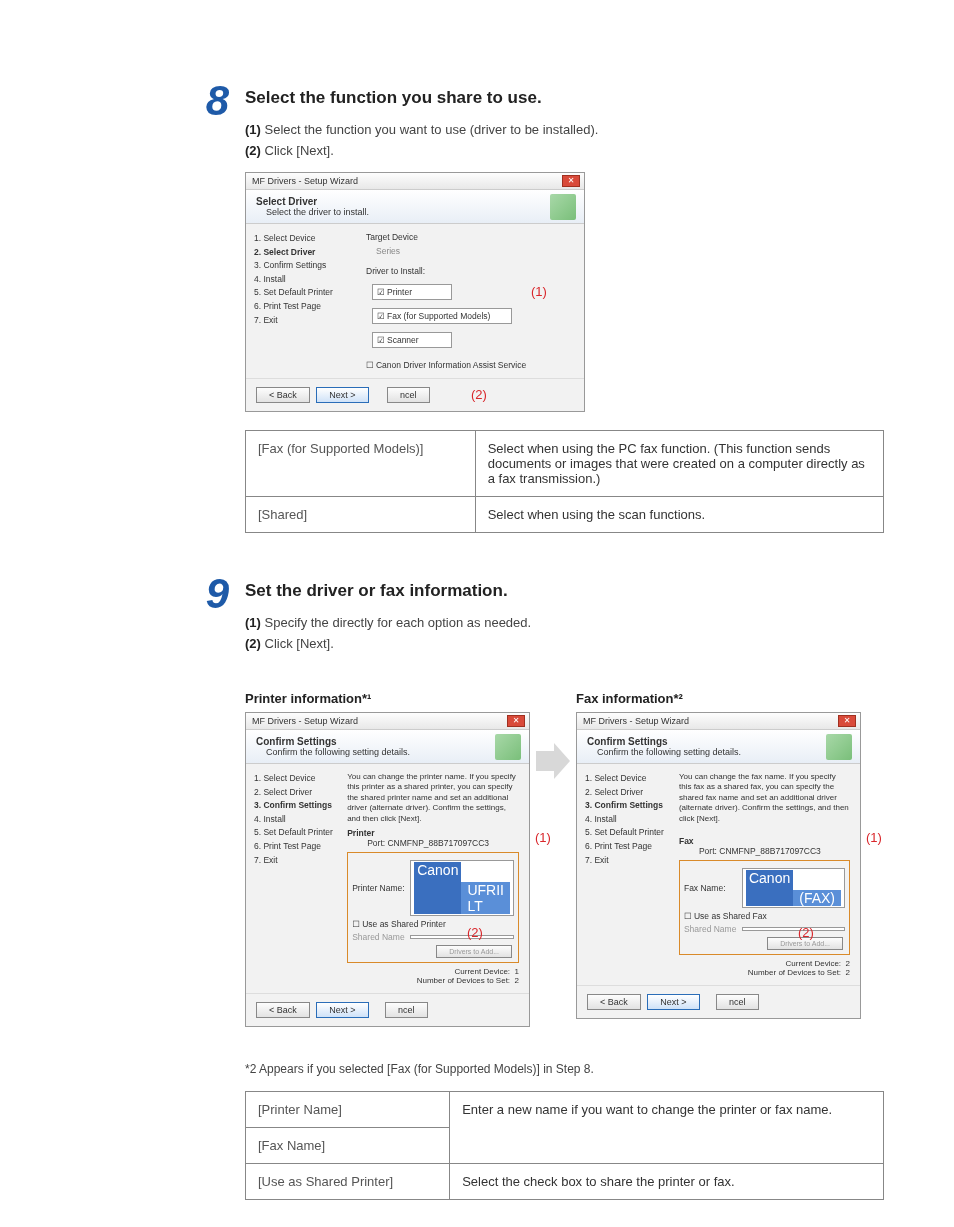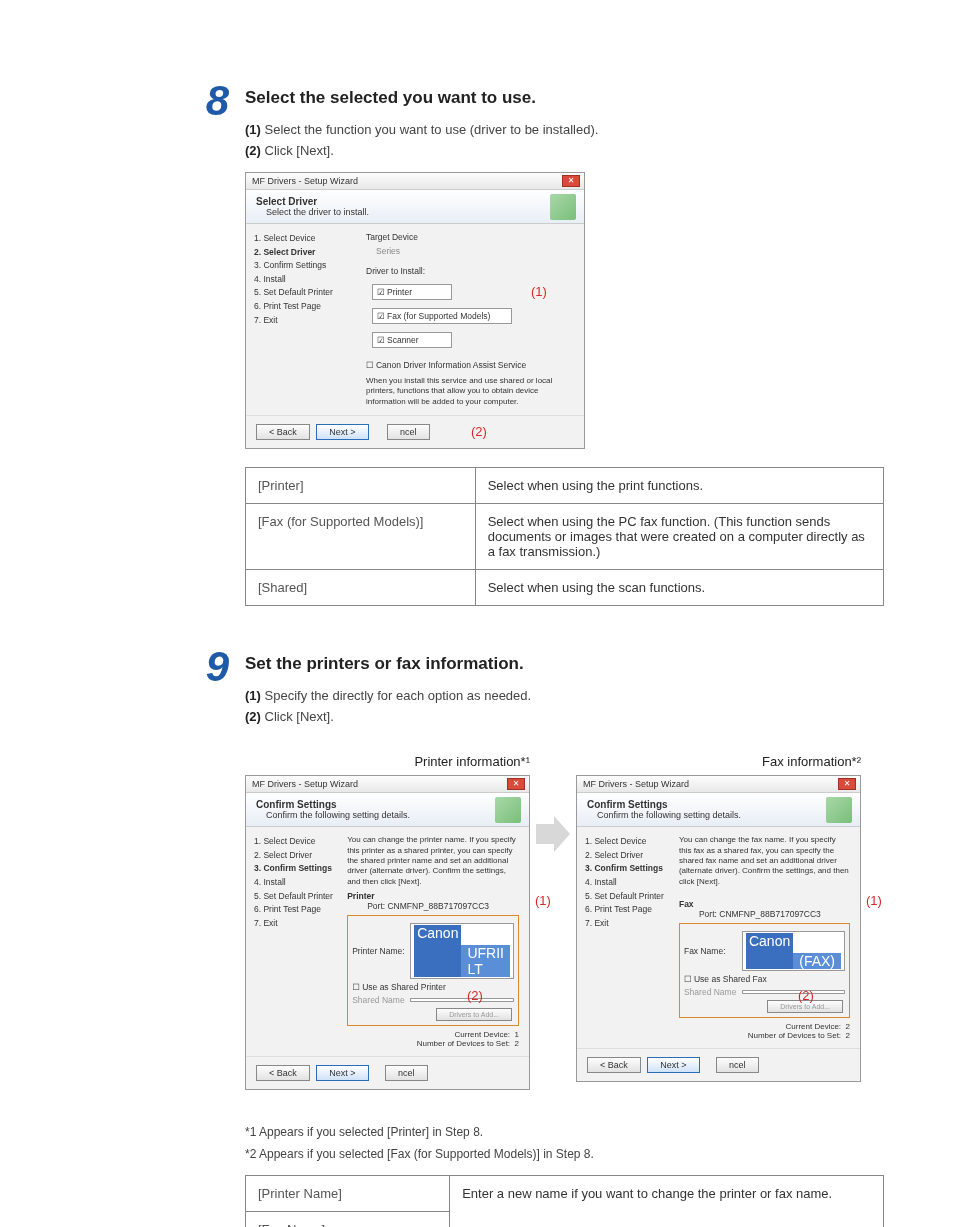--- a/index.html
+++ b/index.html
@@ -83,21 +83,21 @@
 
   table.info {
     width: 100%; border-collapse: collapse; font-size: 13px;
   }
   table.info td {
     border: 1px solid #878787; padding: 10px 12px; vertical-align: top; color:#333;
   }
   table.info td:first-child { width: 36%; color:#555; white-space:nowrap;}
   table.info.narrow td:first-child { width: 32%; }
 
-  .sub-heading { font-weight: normal; font-size: 13px; margin: 20px 0 6px 0; color:#222;text-align:right;}
+  .sub-heading { font-weight: bold; font-size: 13px; margin: 30px 0 6px 0; color:#222;}
   .two-col { display:flex; gap: 0; align-items:flex-start;}
   .two-col > div { position: relative; }
   .two-col .dialog { width: 285px; }
   .arrow-svg { margin: 80px 6px 0 6px; }
 
   .field-row { display:flex; align-items:center; margin: 3px 0; font-size:8.5px;}
   .field-row .flabel { width:58px;}
   .field-row .fval {
     flex:1; border:1px solid #999; background:#fff; padding:1px 3px; font-size:14px;
     display:flex; justify-content:space-between;
@@ -109,21 +109,21 @@
   .notes { font-size: 12px; color:#444; margin: 14px 0 10px 0; line-height: 1.8;}
 </style>
 </head>
 <body>
 
 <div class="content">
 
   <div class="step-block">
     <div class="step-num">8</div>
     <div class="step-body">
-      <div class="step-title">Select the selected you want to use.</div>
+      <div class="step-title">Select the function you share to use.</div>
       <div class="sub"><b>(1)</b><span> Select the function you want to use (driver to be installed).</span></div>
       <div class="sub" style="margin-bottom:14px;"><b>(2)</b><span> Click [Next].</span></div>
 
       <div style="position:relative;">
         <div class="dialog">
           <div class="dlg-title">
             <span>MF Drivers - Setup Wizard</span>
             <span class="dlg-close">✕</span>
           </div>
           <div class="dlg-header">
@@ -145,55 +145,50 @@
               <div class="lbl">Target Device</div>
               <div style="margin-left:10px; color:#888;">Series</div>
               <div class="lbl" style="margin-top:10px;">Driver to Install:</div>
               <div style="position:relative;">
                 <div class="chk">☑ Printer</div><br>
                 <div class="chk chk-wide">☑ Fax (for Supported Models)</div><br>
                 <div class="chk">☑ Scanner</div>
                 <span class="annot" style="left:165px; top:4px;">(1)</span>
               </div>
               <div style="margin-top:8px;">☐ Canon Driver Information Assist Service</div>
-              <div class="smalltxt">When you install this service and use shared or local printers, functions that allow you to obtain device information will be added to your computer.</div>
             </div>
           </div>
           <div class="dlg-buttons">
             <span class="btn">&lt; Back</span>
             <span class="btn next">Next &gt;</span>
             <span class="annot" style="left:225px; top:8px;">(2)</span>
             <span class="btn" style="margin-left:14px;">ncel</span>
           </div>
         </div>
       </div>
 
       <table class="info">
         <tbody>
-            <tr>
-              <td>[Printer]</td>
-              <td>Select when using the print functions.</td>
-            </tr>
         <tr>
               <td>[Fax (for Supported Models)]</td>
               <td>Select when using the PC fax function. (This function sends documents or images that were created on a computer directly as a fax transmission.)</td>
             </tr>
         <tr>
               <td>[Shared]</td>
               <td>Select when using the scan functions.</td>
             </tr>
       </tbody>
         </table>
     </div>
   </div>
 
   <div class="step-block">
     <div class="step-num">9</div>
     <div class="step-body">
-      <div class="step-title">Set the printers or fax information.</div>
+      <div class="step-title">Set the driver or fax information.</div>
       <div class="sub"><b>(1)</b><span> Specify the directly for each option as needed.</span></div>
       <div class="sub" style="margin-bottom:10px;"><b>(2)</b><span> Click [Next].</span></div>
 
       <div class="two-col">
         <div>
           <div class="sub-heading">Printer information*¹</div>
           <div style="position:relative;">
             <div class="dialog">
               <div class="dlg-title">
                 <span>MF Drivers - Setup Wizard</span>
@@ -308,21 +303,20 @@
                 <span class="btn" style="margin-left:12px;">ncel</span>
               </div>
             </div>
             <span class="annot" style="left:290px; top:118px;">(1)</span>
             <span class="annot" style="left:222px; top:213px;">(2)</span>
           </div>
         </div>
       </div>
 
       <div class="notes">
-        <div>*1  Appears if you selected [Printer] in Step 8.</div>
         <div>*2  Appears if you selected [Fax (for Supported Models)] in Step 8.</div>
       </div>
 
       <table class="info narrow">
         <tbody>
             <tr>
               <td>[Printer Name]</td>
               <td rowspan="2">Enter a new name if you want to change the printer or fax name.</td>
             </tr>
         <tr>

